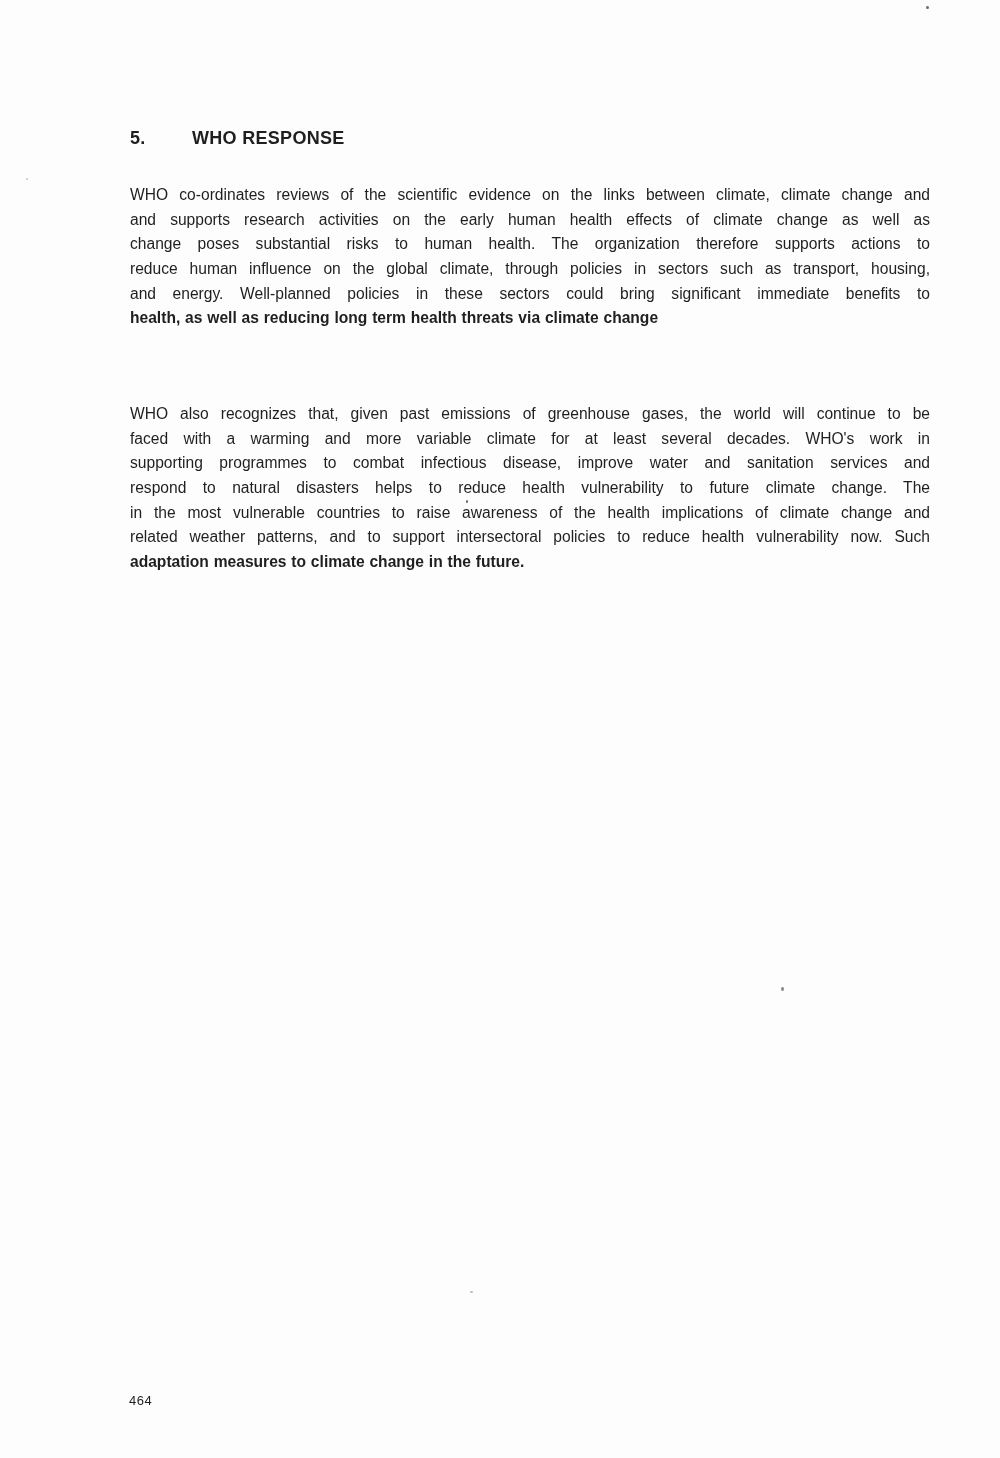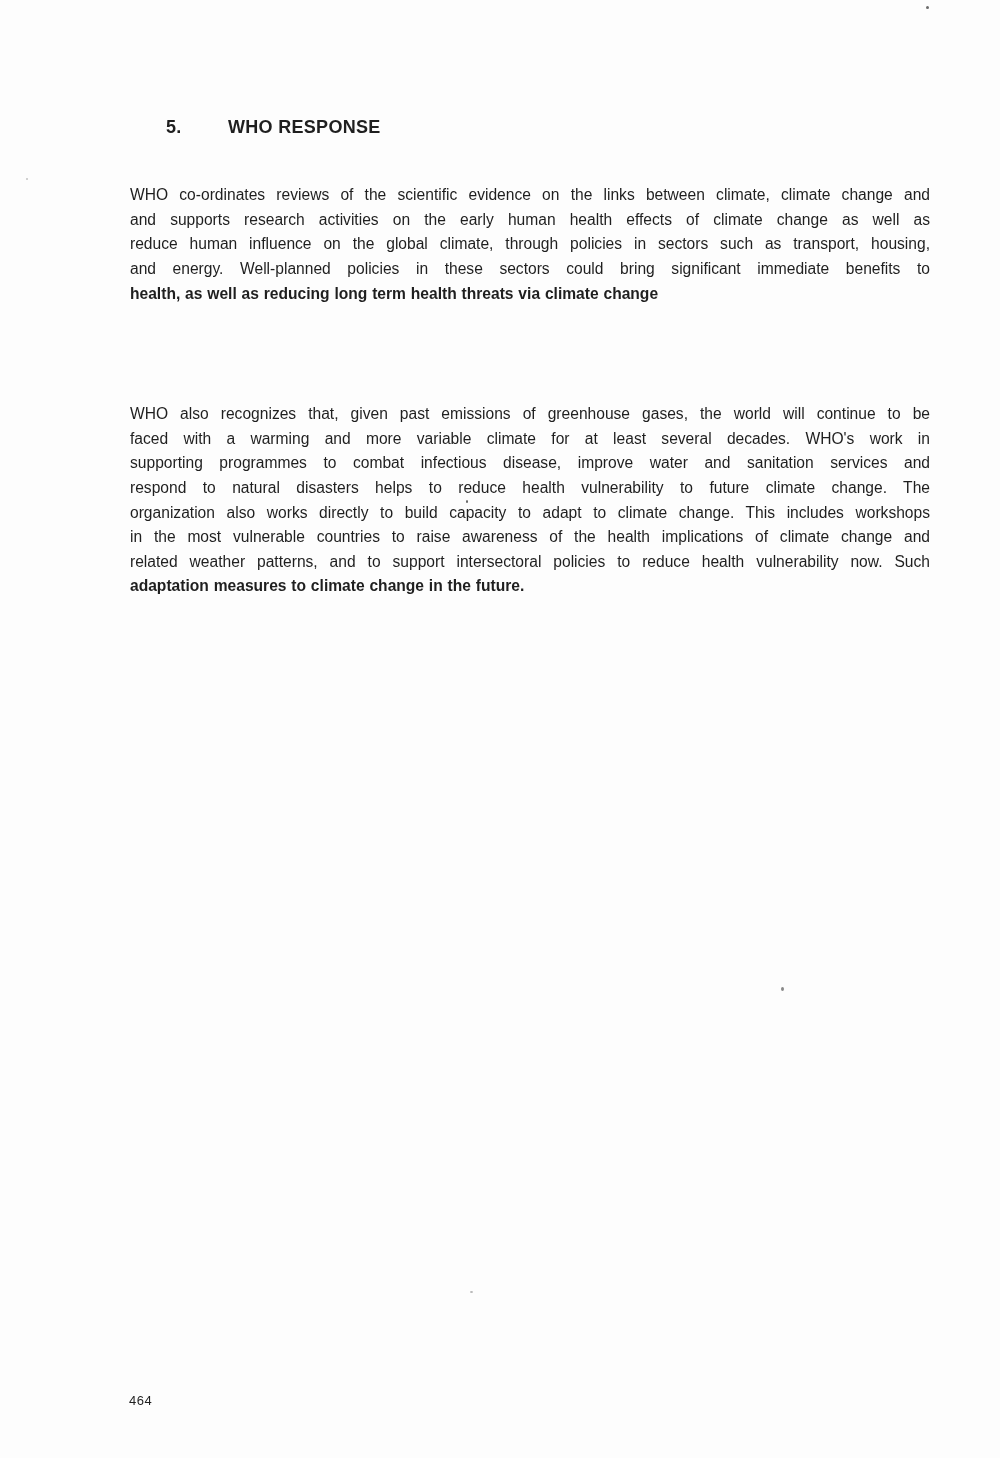--- a/index.html
+++ b/index.html
@@ -12,26 +12,25 @@
     width: 1000px;
     height: 1458px;
     background: #fdfdfd;
     overflow: hidden;
     font-family: "Liberation Sans", sans-serif;
     color: #1f1f1f;
   }
   .heading {
     position: absolute;
     left: 130px;
-    top: 117px;
+    top: 128px;
     font-size: 18px;
     font-weight: bold;
     letter-spacing: 0.3px;
     white-space: nowrap;
-    margin-left: 36px;
   }
   .heading .hnum {
     display: inline-block;
     width: 62px;
   }
   .para {
     position: absolute;
     left: 130px;
     width: 800px;
     font-size: 15.6px;
@@ -76,31 +75,31 @@
 
 <div class="page">
 
   <div class="heading">
     <span class="hnum">5.</span><span class="htitle">WHO RESPONSE</span>
   </div>
 
   <div class="para para-1">
       <div class="line">WHO co-ordinates reviews of the scientific evidence on the links between climate, climate change and</div>
       <div class="line">and supports research activities on the early human health effects of climate change as well as</div>
+      <div class="line">change poses substantial risks to human health. The organization therefore supports actions to</div>
       <div class="line">reduce human influence on the global climate, through policies in sectors such as transport, housing,</div>
       <div class="line">and energy.  Well-planned policies in these sectors could bring significant immediate benefits to</div>
       <div class="line line-last">health, as well as reducing long term health threats via climate change</div>
     </div>
 
   <div class="para para-2">
       <div class="line">WHO also recognizes that, given past emissions of greenhouse gases, the world will continue to be</div>
       <div class="line">faced with a warming and more variable climate for at least several decades. WHO's work in</div>
       <div class="line">supporting programmes to combat infectious disease, improve water and sanitation services and</div>
       <div class="line">respond to natural disasters helps to reduce health vulnerability to future climate change. The</div>
-      <div class="line">organization also works directly to build capacity to adapt to climate change. This includes workshops</div>
       <div class="line">in the most vulnerable countries to raise awareness of the health implications of climate change and</div>
       <div class="line">related weather patterns, and to support intersectoral policies to reduce health vulnerability now. Such</div>
       <div class="line line-last">adaptation measures to climate change in the future.</div>
     </div>
 
   <div class="page-number">464</div>
 
   <div class="speck speck-a"></div>
   <div class="speck speck-b"></div>
   <div class="speck speck-c"></div>

